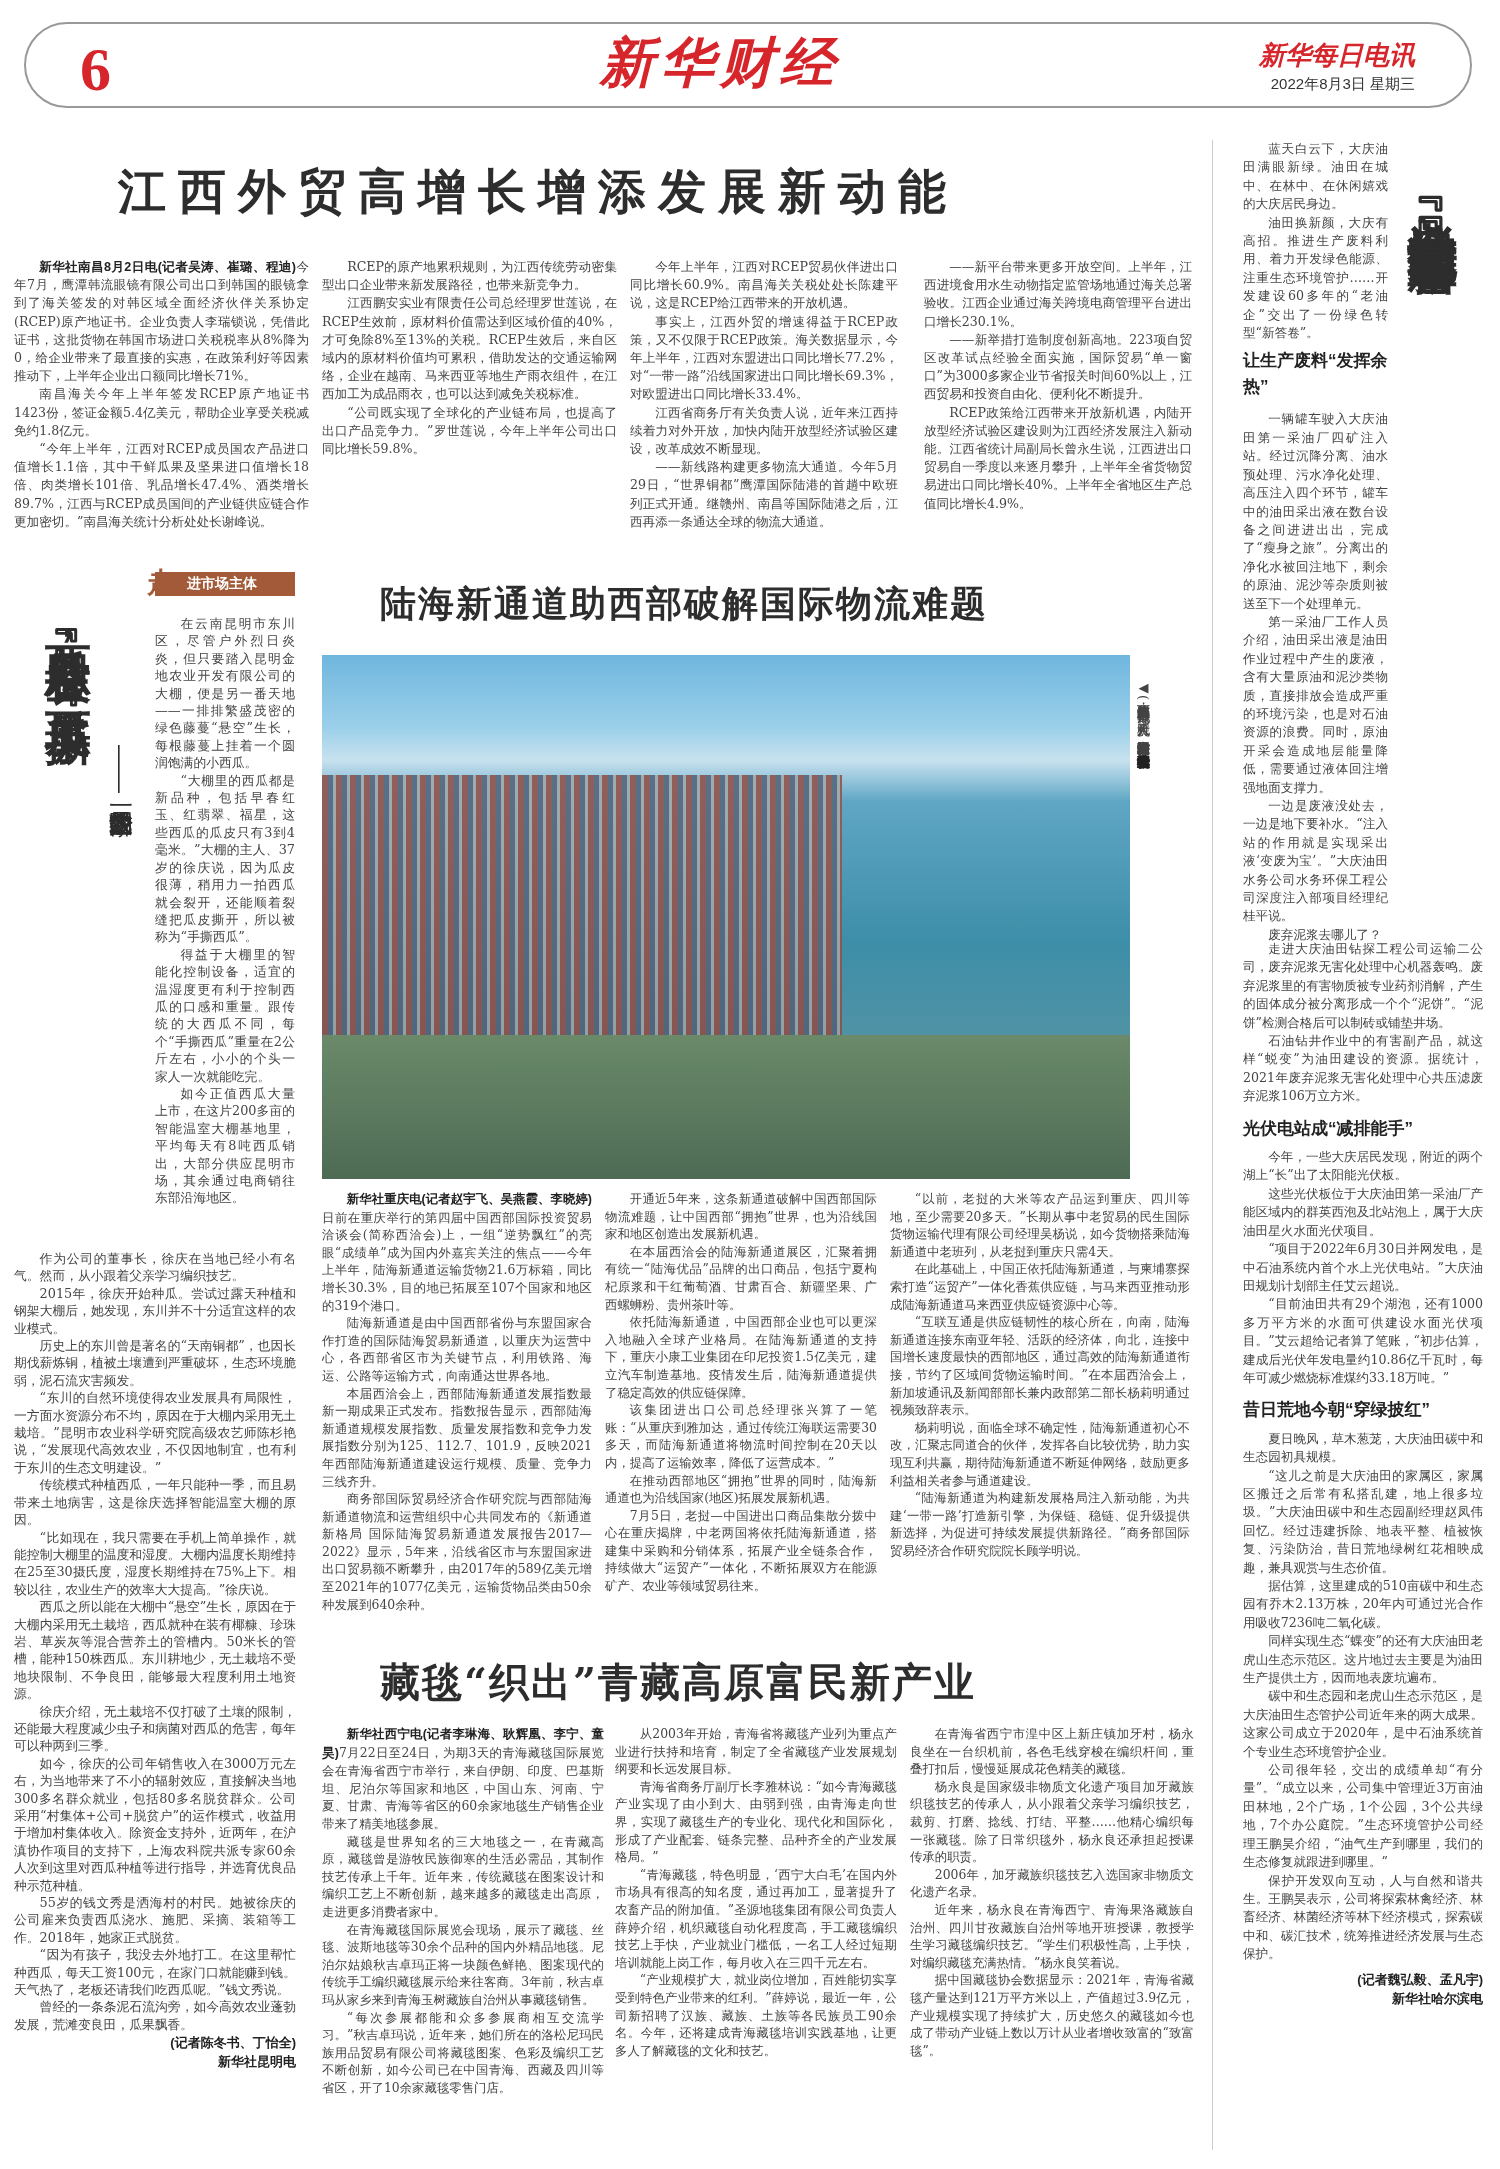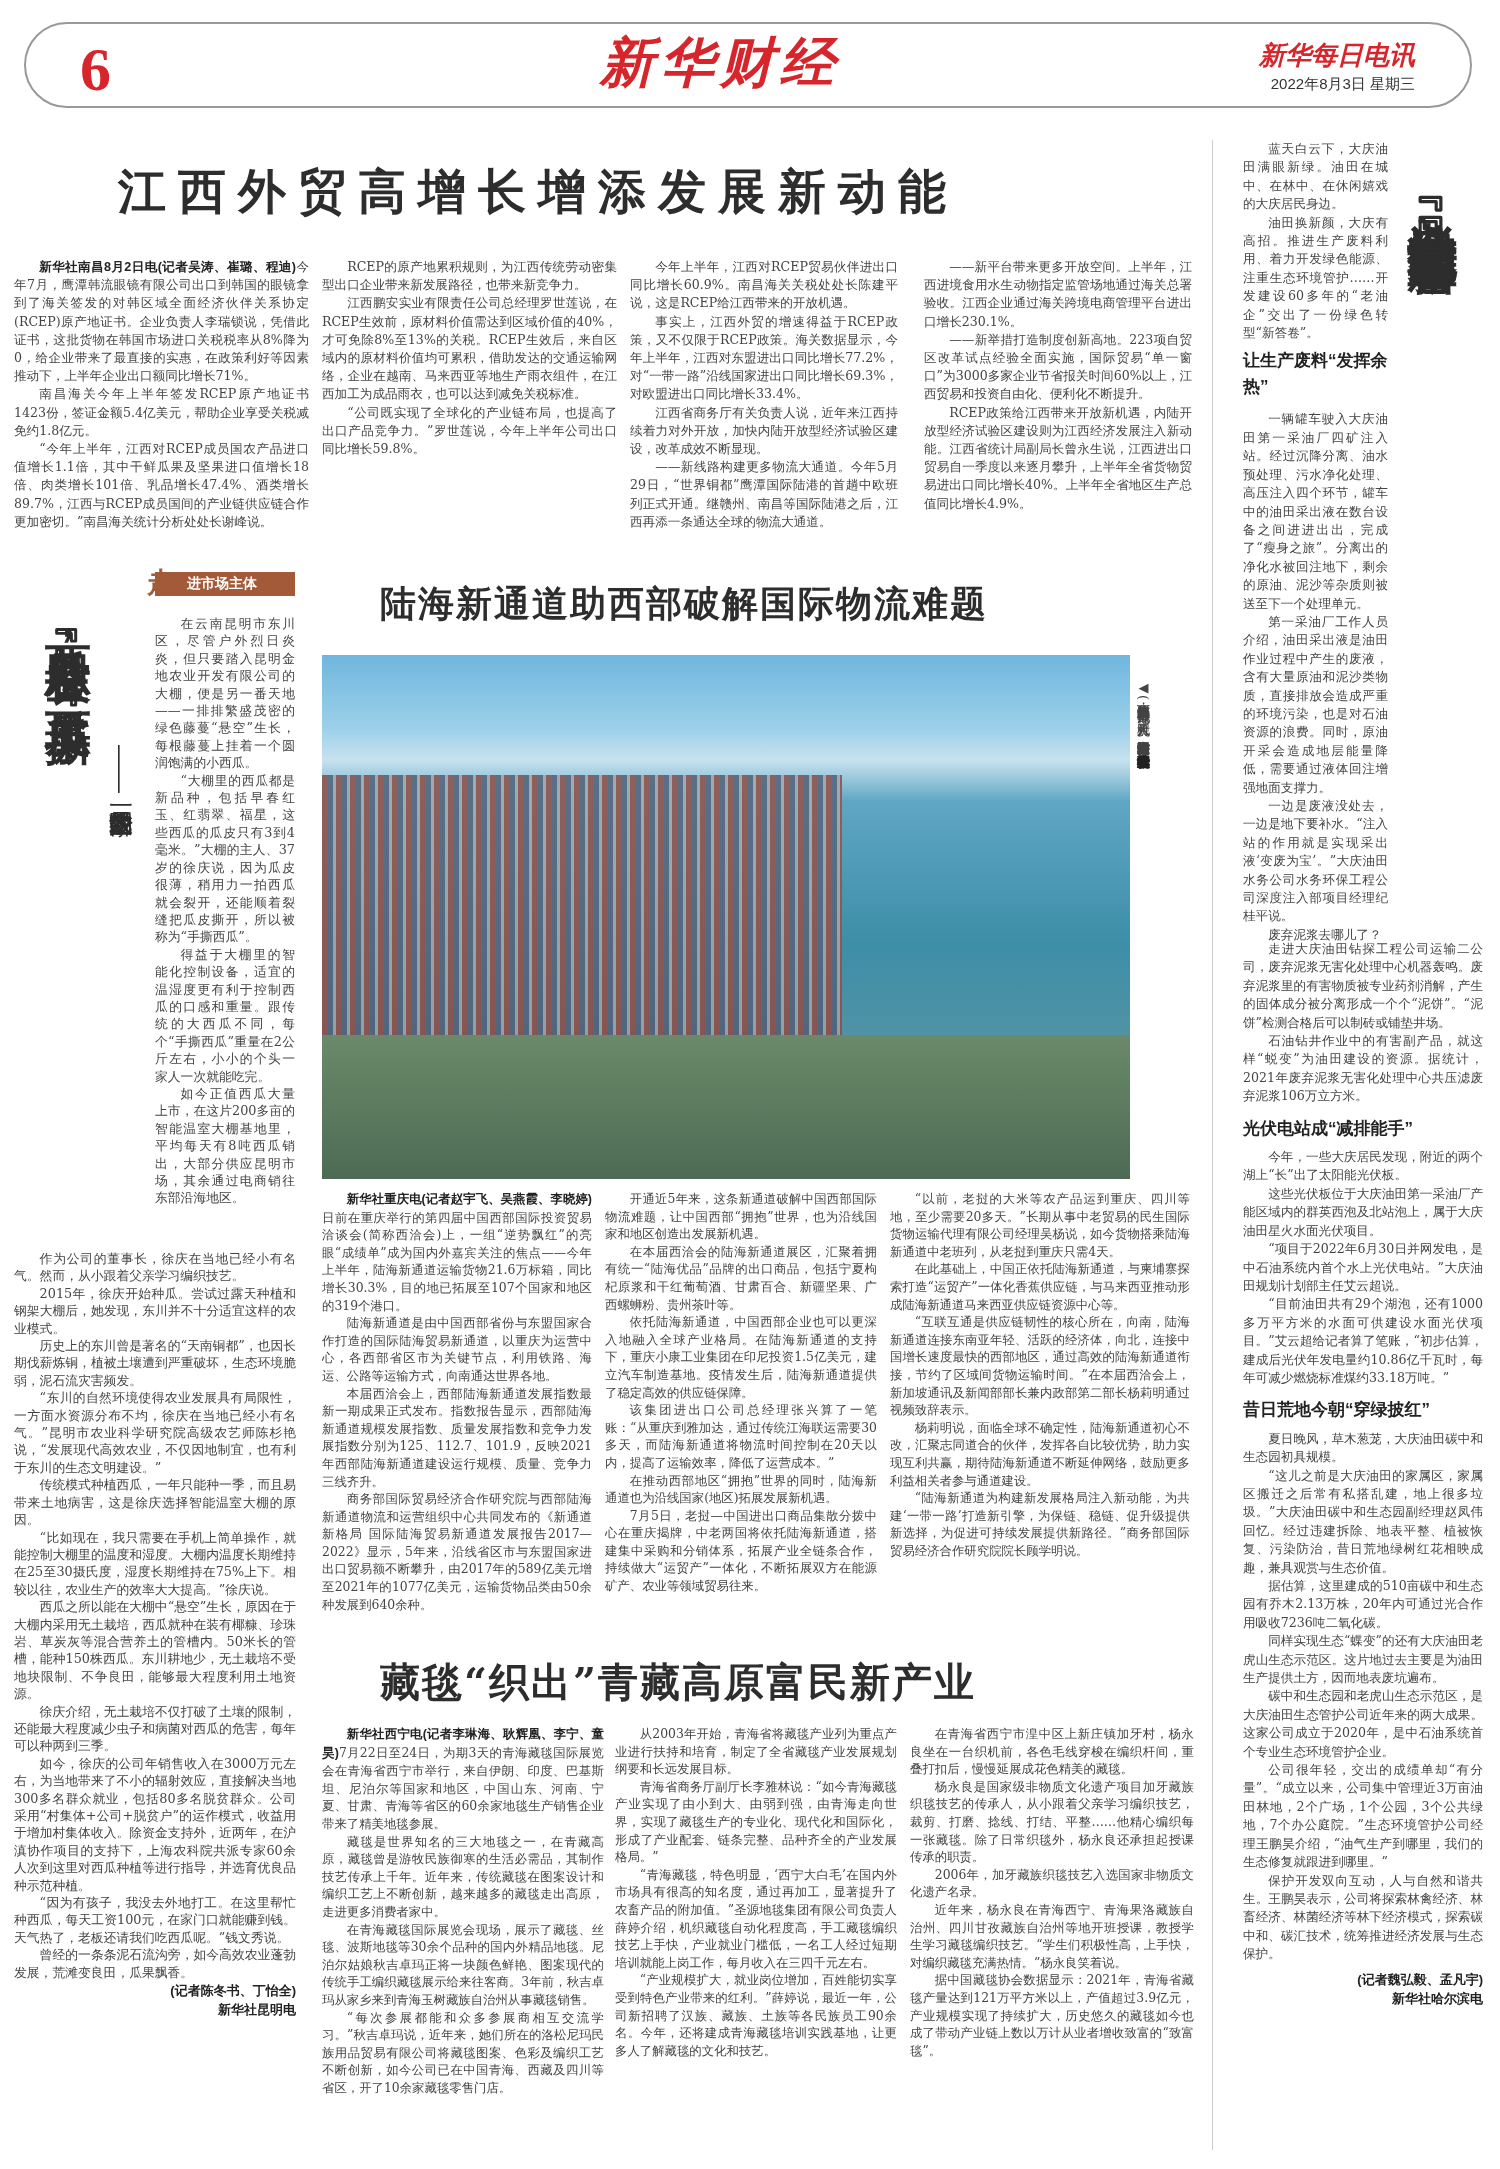--- a/index.html
+++ b/index.html
@@ -69,26 +69,27 @@
 <div class="abs col" style="left:155px;top:615px;width:140px;font-size:12.8px;line-height:17.4px">
   <p>在云南昆明市东川区，尽管户外烈日炎炎，但只要踏入昆明金地农业开发有限公司的大棚，便是另一番天地——一排排繁盛茂密的绿色藤蔓“悬空”生长，每根藤蔓上挂着一个圆润饱满的小西瓜。</p>
   <p>“大棚里的西瓜都是新品种，包括早春红玉、红翡翠、福星，这些西瓜的瓜皮只有3到4毫米。”大棚的主人、37岁的徐庆说，因为瓜皮很薄，稍用力一拍西瓜就会裂开，还能顺着裂缝把瓜皮撕开，所以被称为“手撕西瓜”。</p>
   <p>得益于大棚里的智能化控制设备，适宜的温湿度更有利于控制西瓜的口感和重量。跟传统的大西瓜不同，每个“手撕西瓜”重量在2公斤左右，小小的个头一家人一次就能吃完。</p>
   <p>如今正值西瓜大量上市，在这片200多亩的智能温室大棚基地里，平均每天有8吨西瓜销出，大部分供应昆明市场，其余通过电商销往东部沿海地区。</p>
 </div>
 <div class="abs col" style="left:14px;top:1250px;width:282px;font-size:12.8px;line-height:17.4px">
   <p>作为公司的董事长，徐庆在当地已经小有名气。然而，从小跟着父亲学习编织技艺。</p>
   <p>2015年，徐庆开始种瓜。尝试过露天种植和钢架大棚后，她发现，东川并不十分适宜这样的农业模式。</p>
   <p>历史上的东川曾是著名的“天南铜都”，也因长期伐薪炼铜，植被土壤遭到严重破坏，生态环境脆弱，泥石流灾害频发。</p>
-  <p>“东川的自然环境使得农业发展具有局限性，一方面水资源分布不均，徐庆在当地已经小有名气。”昆明市农业科学研究院高级农艺师陈杉艳说，“发展现代高效农业，不仅因地制宜，也有利于东川的生态文明建设。”</p>
+  <p>“东川的自然环境使得农业发展具有局限性，一方面水资源分布不均，原因在于大棚内采用无土栽培。”昆明市农业科学研究院高级农艺师陈杉艳说，“发展现代高效农业，不仅因地制宜，也有利于东川的生态文明建设。”</p>
   <p>传统模式种植西瓜，一年只能种一季，而且易带来土地病害，这是徐庆选择智能温室大棚的原因。</p>
   <p>“比如现在，我只需要在手机上简单操作，就能控制大棚里的温度和湿度。大棚内温度长期维持在25至30摄氏度，湿度长期维持在75%上下。相较以往，农业生产的效率大大提高。”徐庆说。</p>
   <p>西瓜之所以能在大棚中“悬空”生长，原因在于大棚内采用无土栽培，西瓜就种在装有椰糠、珍珠岩、草炭灰等混合营养土的管槽内。50米长的管槽，能种150株西瓜。东川耕地少，无土栽培不受地块限制、不争良田，能够最大程度利用土地资源。</p>
   <p>徐庆介绍，无土栽培不仅打破了土壤的限制，还能最大程度减少虫子和病菌对西瓜的危害，每年可以种两到三季。</p>
   <p>如今，徐庆的公司年销售收入在3000万元左右，为当地带来了不小的辐射效应，直接解决当地300多名群众就业，包括80多名脱贫群众。公司采用“村集体+公司+脱贫户”的运作模式，收益用于增加村集体收入。除资金支持外，近两年，在沪滇协作项目的支持下，上海农科院共派专家60余人次到这里对西瓜种植等进行指导，并选育优良品种示范种植。</p>
+  <p>55岁的钱文秀是洒海村的村民。她被徐庆的公司雇来负责西瓜浇水、施肥、采摘、装箱等工作。2018年，她家正式脱贫。</p>
   <p>“因为有孩子，我没去外地打工。在这里帮忙种西瓜，每天工资100元，在家门口就能赚到钱。天气热了，老板还请我们吃西瓜呢。”钱文秀说。</p>
   <p>曾经的一条条泥石流沟旁，如今高效农业蓬勃发展，荒滩变良田，瓜果飘香。</p>
   <div class="byline">(记者陈冬书、丁怡全)</div>
   <div class="byline">新华社昆明电</div>
 </div>
 
 <div class="abs" style="left:380px;top:580px;font-size:36px;font-weight:bold;letter-spacing:2px;color:#2d2d2d">陆海新通道助西部破解国际物流难题</div>
 <div class="abs photo">
   <div class="port"></div>
   <div class="land"></div>

